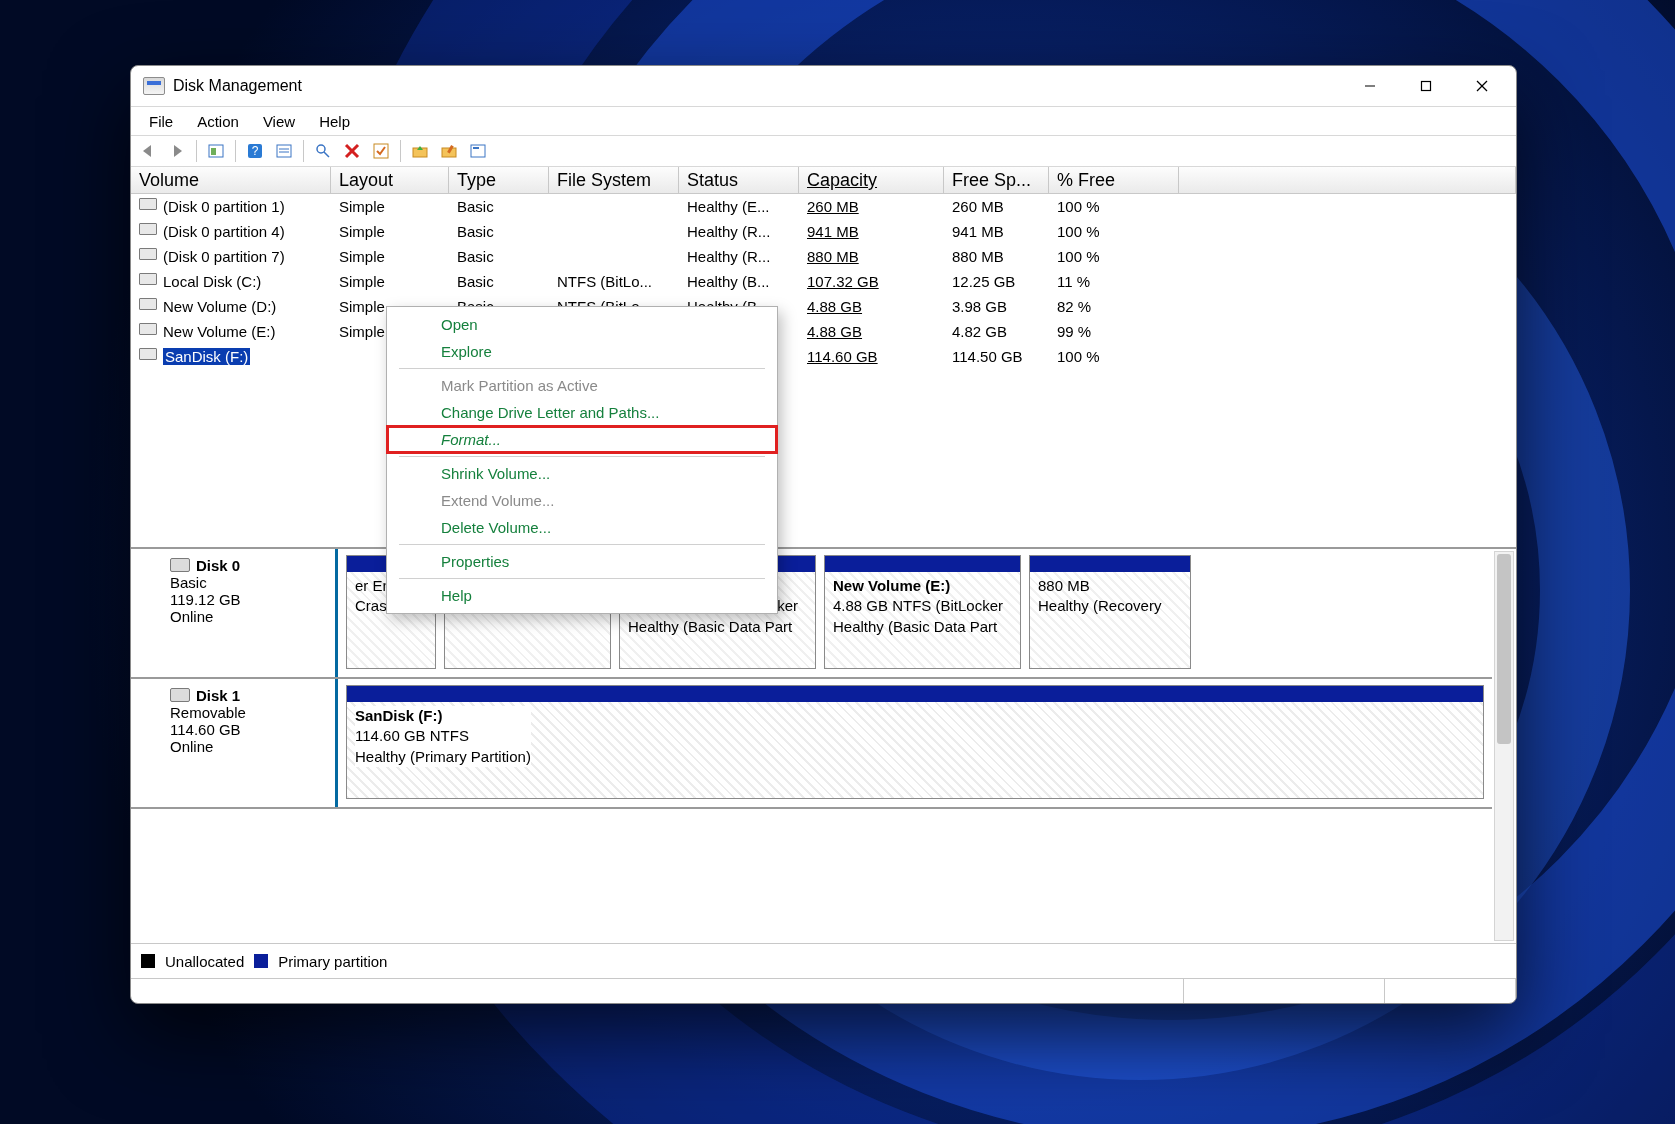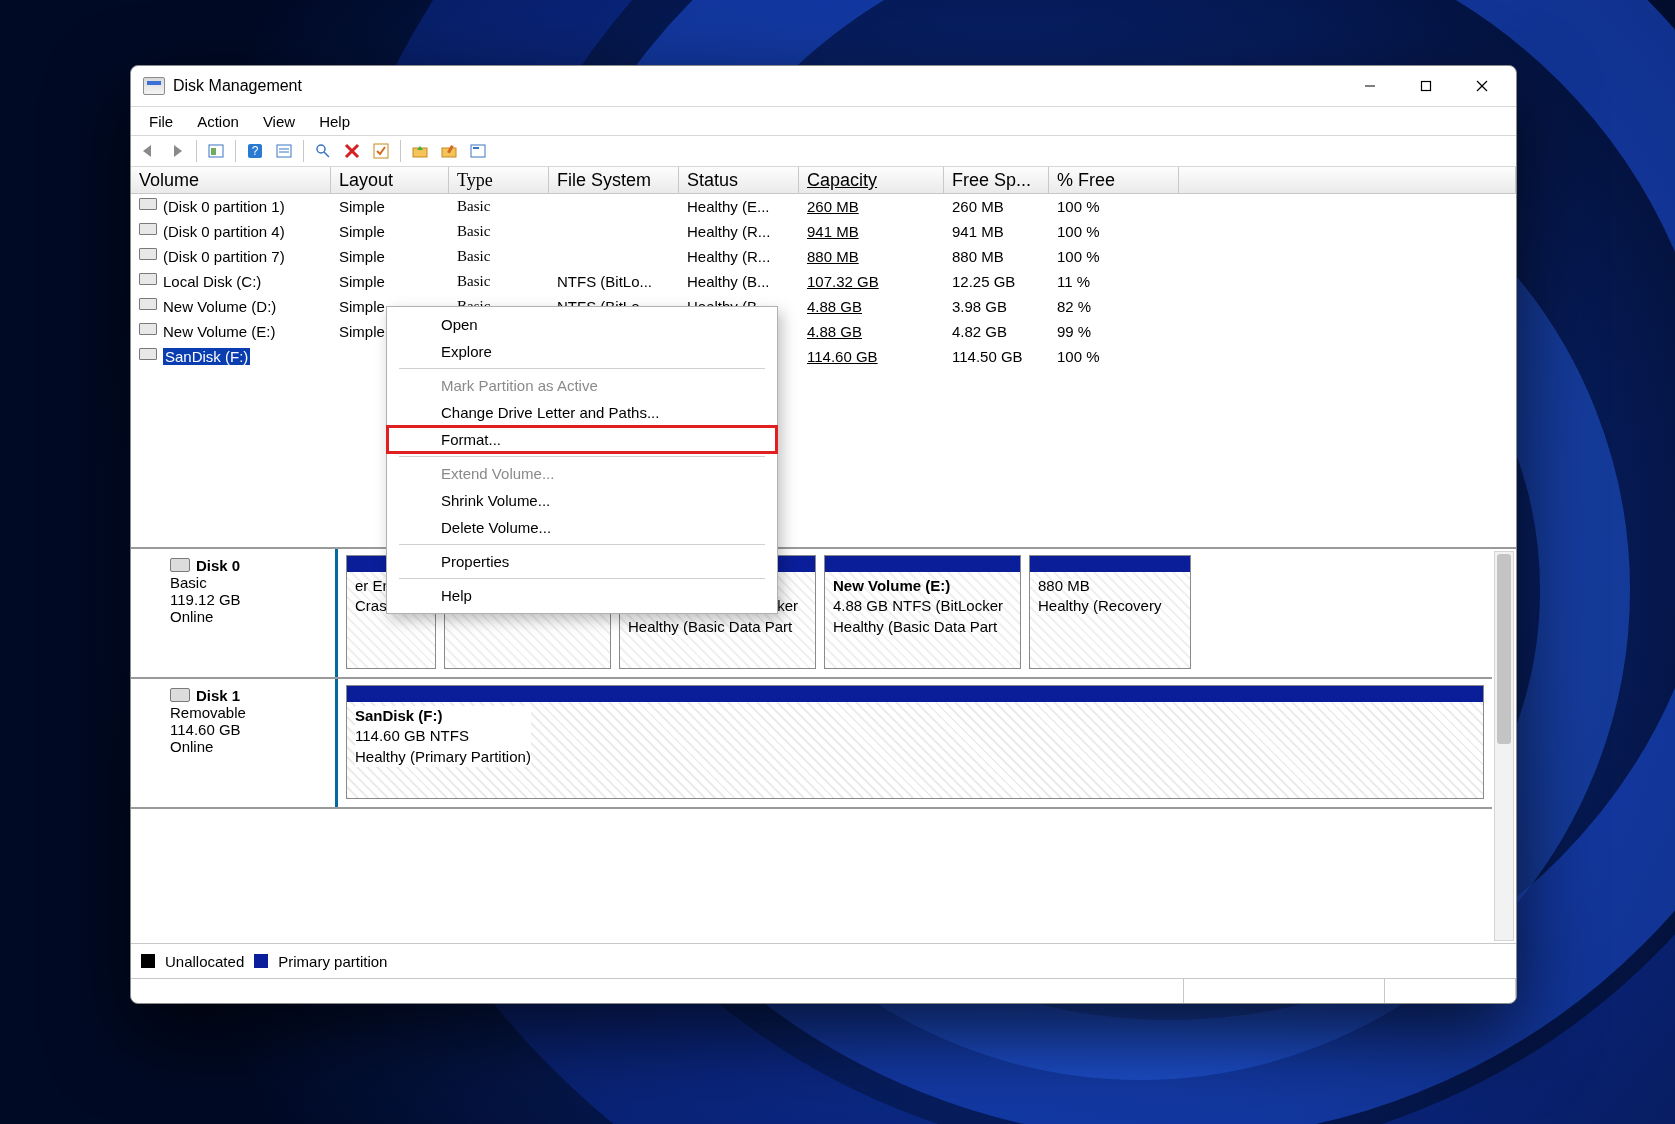--- a/index.html
+++ b/index.html
@@ -19,21 +19,21 @@
 .menubar{height:28px;display:flex;align-items:center;padding:0 6px;border-bottom:1px solid #d8d8d8;font-size:15px;}
 .menubar span{padding:3px 12px;}
 .toolbar{height:30px;display:flex;align-items:center;padding:0 4px;border-bottom:1px solid #d8d8d8;gap:3px;}
 .tbtn{width:24px;height:24px;display:flex;align-items:center;justify-content:center;border:1px solid transparent;}
 .tbtn svg{width:18px;height:18px;}
 .tsep{width:1px;height:22px;background:#c8c8c8;margin:0 3px;}
 .splitter{display:flex;flex-direction:column;flex:1;min-height:0;}
 .toppane{flex:0 0 auto;height:380px;border-bottom:2px solid #9a9a9a;overflow:hidden;}
 .grid-header{display:flex;height:26px;background:linear-gradient(#fdfdfd,#eaeaea);border-bottom:1px solid #c8c8c8;}
 .gh{border-right:1px solid #c8c8c8;padding:3px 8px;font-size:18px;white-space:nowrap;overflow:hidden;box-sizing:border-box;}
-.c-vol{width:200px;}.c-lay{width:118px;}.c-type{width:100px;font-family:Liberation Serif, serif;}.c-fs{width:130px;}.c-stat{width:120px;}.c-cap{width:145px;text-decoration:underline;}.c-free{width:105px;}.c-pct{width:130px;}.c-rest{flex:1;}
+.c-vol{width:200px;}.c-lay{width:118px;}.c-type{width:100px;}.c-fs{width:130px;}.c-stat{width:120px;}.c-cap{width:145px;text-decoration:underline;}.c-free{width:105px;}.c-pct{width:130px;}.c-rest{flex:1;}
 .grid-body{}
 .gr{display:flex;height:25px;align-items:center;}
 .gc{padding:0 8px;font-size:15px;white-space:nowrap;overflow:hidden;box-sizing:border-box;}
 .gc.c-vol{display:flex;align-items:flex-start;gap:6px;}
 .volicon{width:16px;height:10px;background:#e8e8e8;border:1px solid #7a7a7a;border-radius:1px;flex:0 0 auto;}
 .gr.selected .c-vol span.seltext{background:#0a3db0;color:#fff;padding:0 2px;}
 .bottompane{flex:1;overflow:hidden;background:#fff;position:relative;padding-right:24px;}
 .diskrow{display:flex;border-bottom:2px solid #9a9a9a;min-height:128px;}
 .diskinfo{width:160px;padding:8px 5px;font-size:15px;border-right:3px solid #0369a1;margin-left:34px;}
 .diskinfo .diskicon{display:inline-block;width:18px;height:12px;background:#dcdcdc;border:1px solid #7a7a7a;border-radius:2px;margin-right:6px;vertical-align:-1px;}
@@ -46,24 +46,24 @@
 .part.solid .body{background:#fff;}
 .legend{height:34px;border-top:1px solid #c8c8c8;display:flex;align-items:center;gap:10px;padding:0 10px;font-size:15px;}
 .legend .sw{width:14px;height:14px;display:inline-block;}
 .legend .sw.blk{background:#000;}
 .legend .sw.blu{background:#0a1e9a;}
 .statusbar{height:24px;border-top:1px solid #c8c8c8;display:flex;}
 .statusbar div{border-right:1px solid #c8c8c8;height:100%;}
 .vscroll{position:absolute;right:2px;top:2px;bottom:2px;width:18px;background:#f2f2f2;border:1px solid #d4d4d4;}
 .vscroll .thumb{position:absolute;left:2px;right:2px;top:2px;height:190px;background:#c4c4c4;border-radius:3px;}
 .context-menu{position:absolute;top:240px;left:255px;width:390px;background:#fff;border:1px solid #b0b0b0;box-shadow:4px 6px 14px rgba(0,0,0,.25);padding:4px 0;z-index:50;font-size:15px;}
-.context-menu .mi{padding:5px 14px 5px 54px;color:#000000;}
+.context-menu .mi{padding:5px 14px 5px 54px;color:#15803d;}
 .context-menu .mi.disabled{color:#8a8a8a;}
 .context-menu .msep{height:1px;background:#d0d0d0;margin:3px 12px;}
-.context-menu .mi.highlight{outline:3px solid #e02020;outline-offset:-2px;}
+.context-menu .mi.highlight{outline:3px solid #e02020;outline-offset:-2px;font-style:italic;}
 </style>
 </head>
 <body>
 
 <div class="desktop">
   <div class="swirl swirl3"></div>
   <div class="swirl swirl1"></div>
   <div class="swirl swirl2"></div>
 
   <div class="window">
@@ -368,22 +368,22 @@
     </div>
 
     <div class="context-menu">
       <div class="mi">Open</div>
       <div class="mi">Explore</div>
       <div class="msep"></div>
       <div class="mi disabled">Mark Partition as Active</div>
       <div class="mi">Change Drive Letter and Paths...</div>
       <div class="mi highlight">Format...</div>
       <div class="msep"></div>
+      <div class="mi">Shrink Volume...</div>
       <div class="mi disabled">Extend Volume...</div>
-      <div class="mi">Shrink Volume...</div>
       <div class="mi">Delete Volume...</div>
       <div class="msep"></div>
       <div class="mi">Properties</div>
       <div class="msep"></div>
       <div class="mi">Help</div>
     </div>
 
   </div>
 </div>
 

